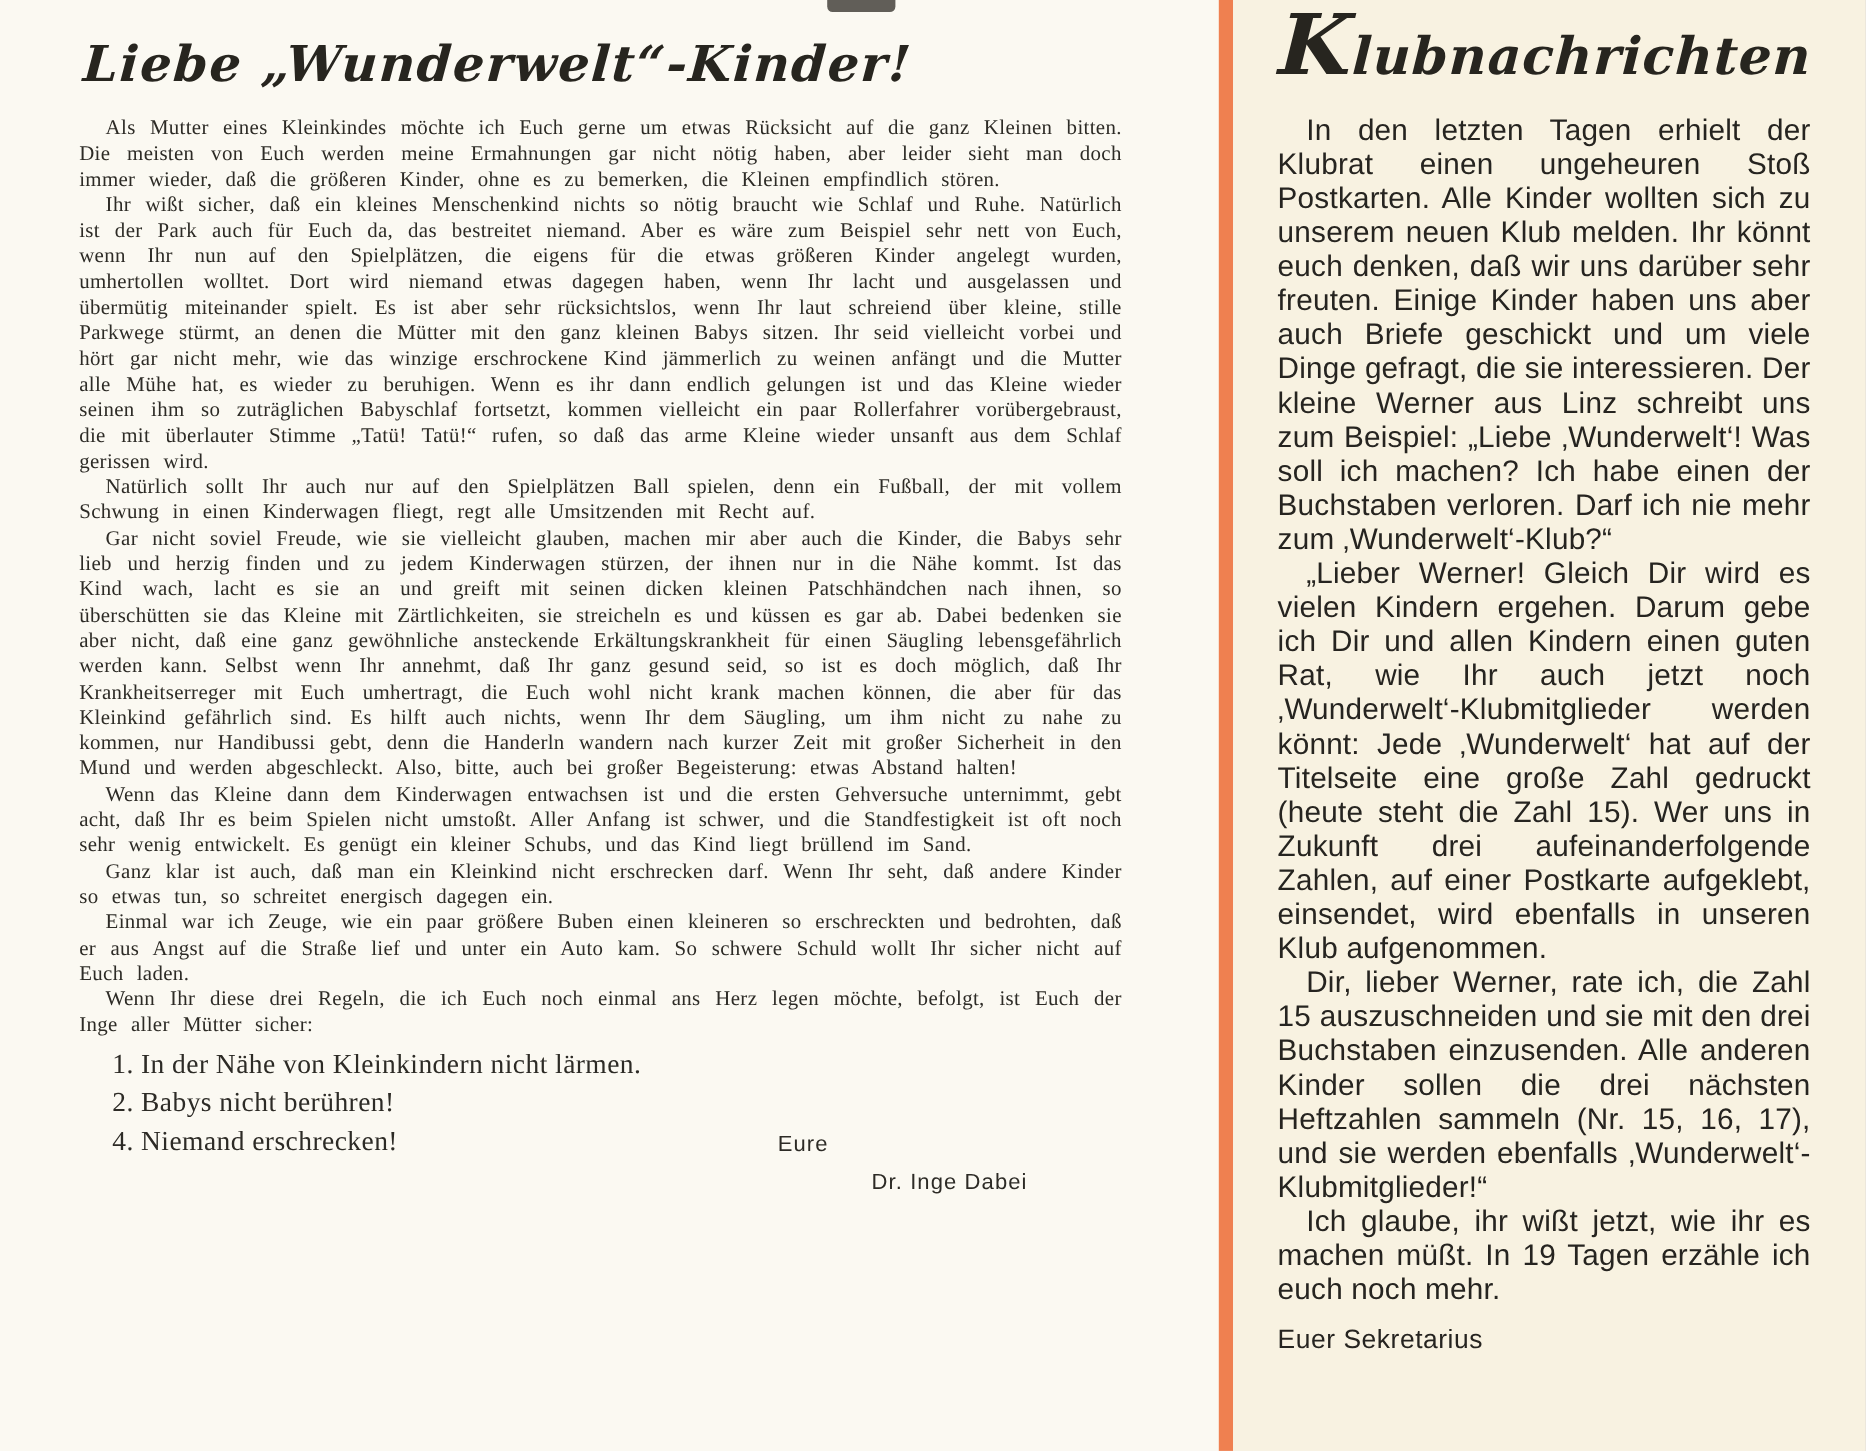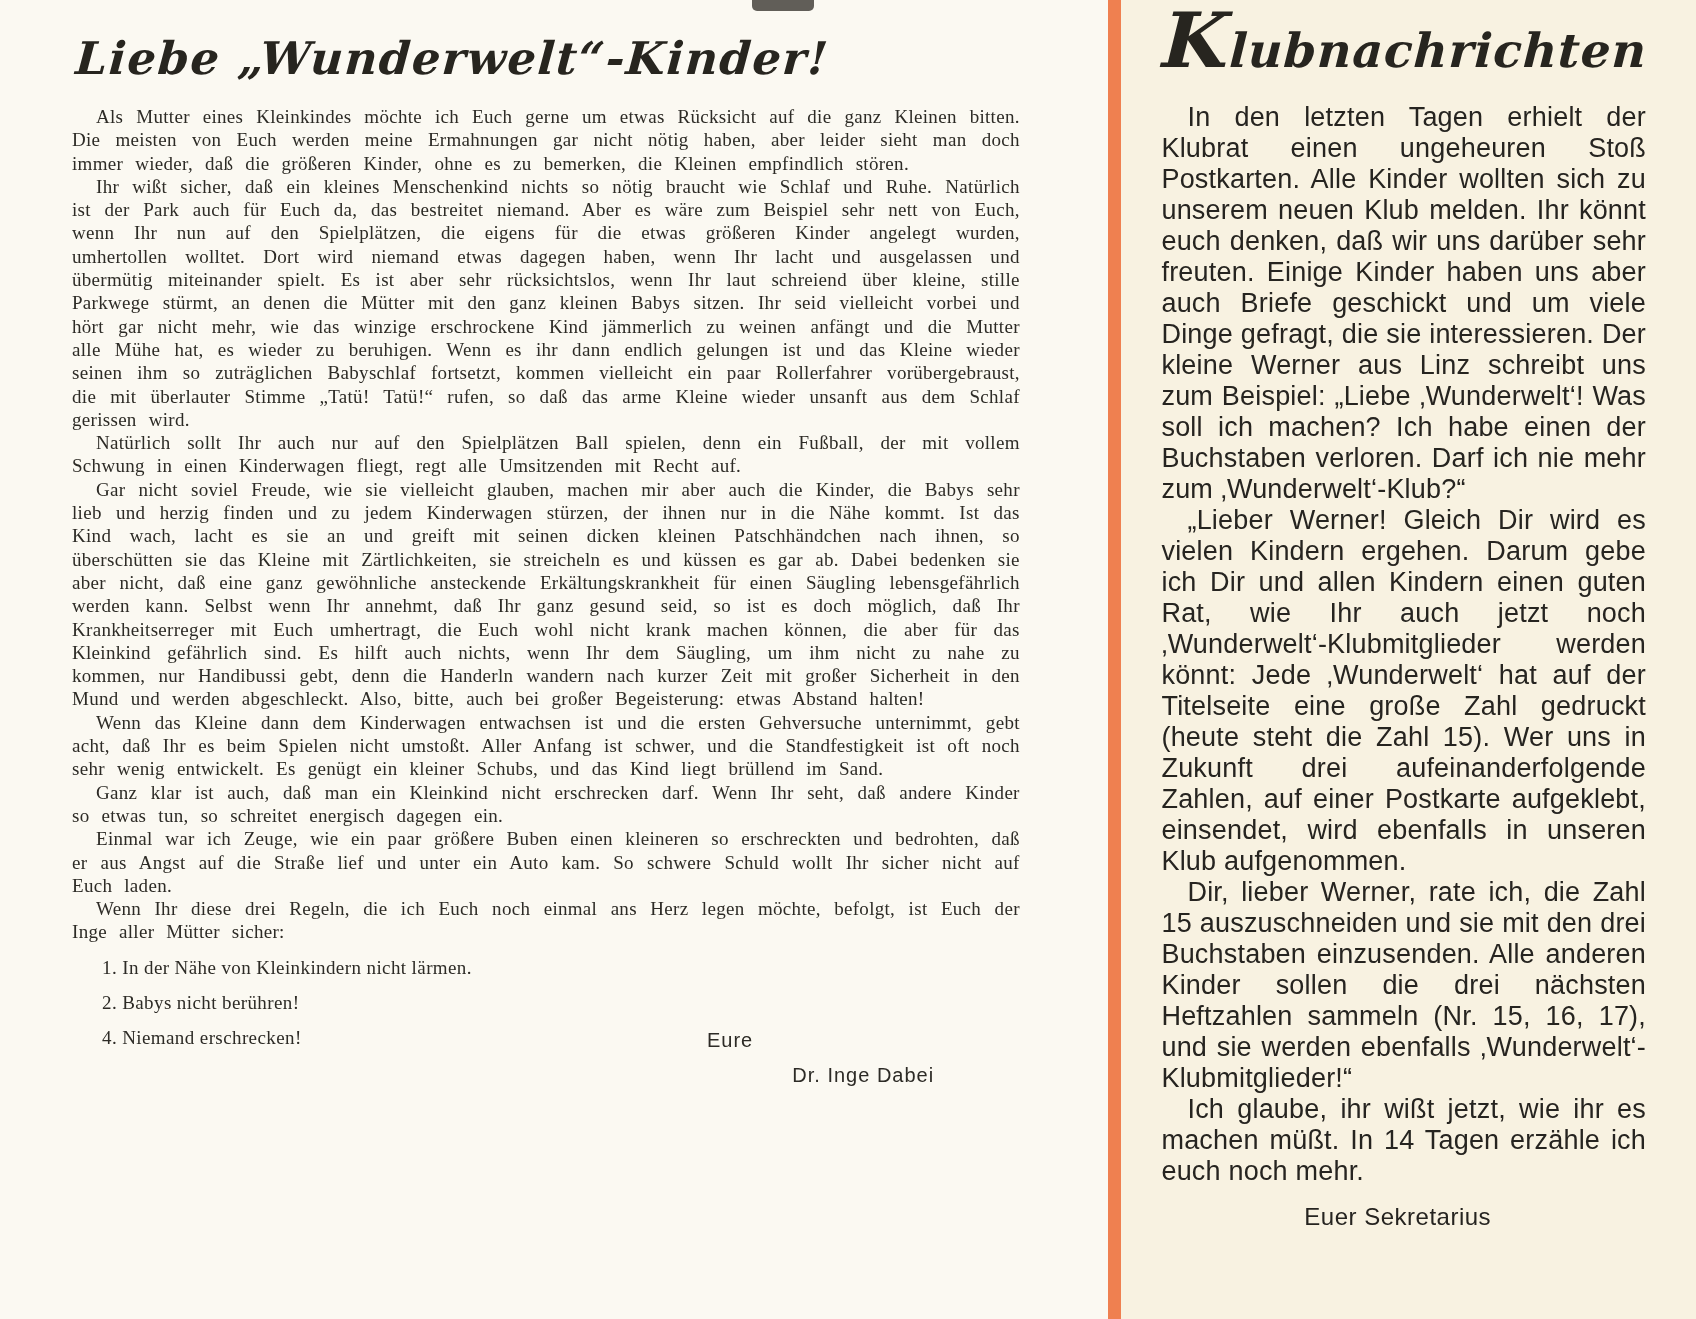--- a/index.html
+++ b/index.html
@@ -36,21 +36,21 @@
     text-align: justify;
     text-indent: 24px;
     margin: 0;
     word-spacing: 7px;
     letter-spacing: 0.3px;
     color: #2d2b26;
   }
   .rules { margin: 12px 0 0 0; padding: 0 0 0 30px; }
   .rule-item {
     font-family: "Liberation Serif", serif;
-    font-size: 19px;
+    font-size: 25px;
     line-height: 23px;
     margin-bottom: 12px;
     letter-spacing: 0.4px;
     color: #2d2b26;
   }
   .closing { font-family: Liberation Sans, sans-serif; font-size: 20px; color: #2d2b26; }
   .closing-eure { margin-left: 67%; margin-top: -32px; letter-spacing: 1px; }
   .closing-sig  { margin-left: 76%; margin-top: 12px; letter-spacing: 1px; }
   
   .divider { width: 14px; height: 100%; }
@@ -82,21 +82,21 @@
     text-align: justify;
     text-indent: 26px;
     margin: 0;
     letter-spacing: 0.2px;
     color: #262420;
   }
   .sig-right {
     font-family: "Liberation Sans", sans-serif;
     font-size: 24px;
     letter-spacing: 0.5px;
-    text-align: center;
+    text-align: left;
     margin-top: 16px;
     padding-right: 12px;
     color: #262420;
   }
   
   .smudge {
     position: absolute;
     left: 752px; top: 0;
     width: 62px; height: 11px;
     background: #45433d;
@@ -134,17 +134,17 @@
     </div>
   </div>
 
   <div class="divider" style="background: rgb(239, 128, 80);"></div>
 
   <div class="right-pane" style="background: rgb(248, 242, 225);">
     <h1 class="right-title">Klubnachrichten</h1>
     <p>In den letzten Tagen erhielt der Klubrat einen ungeheuren Stoß Postkarten. Alle Kinder wollten sich zu unserem neuen Klub melden. Ihr könnt euch denken, daß wir uns darüber sehr freuten. Einige Kinder haben uns aber auch Briefe geschickt und um viele Dinge gefragt, die sie interessieren. Der kleine Werner aus Linz schreibt uns zum Beispiel: „Liebe ‚Wunderwelt‘! Was soll ich machen? Ich habe einen der Buchstaben verloren. Darf ich nie mehr zum ‚Wunderwelt‘-Klub?“</p>
     <p>„Lieber Werner! Gleich Dir wird es vielen Kindern ergehen. Darum gebe ich Dir und allen Kindern einen guten Rat, wie Ihr auch jetzt noch ‚Wunderwelt‘-Klubmitglieder werden könnt: Jede ‚Wunderwelt‘ hat auf der Titelseite eine große Zahl gedruckt (heute steht die Zahl 15). Wer uns in Zukunft drei aufeinanderfolgende Zahlen, auf einer Postkarte aufgeklebt, einsendet, wird ebenfalls in unseren Klub aufgenommen.</p>
     <p>Dir, lieber Werner, rate ich, die Zahl 15 auszuschneiden und sie mit den drei Buchstaben einzusenden. Alle anderen Kinder sollen die drei nächsten Heftzahlen sammeln (Nr. 15, 16, 17), und sie werden ebenfalls ‚Wunderwelt‘-Klubmitglieder!“</p>
-    <p>Ich glaube, ihr wißt jetzt, wie ihr es machen müßt. In 14 Tagen erzähle ich euch noch mehr.</p>
+    <p>Ich glaube, ihr wißt jetzt, wie ihr es machen müßt. In 19 Tagen erzähle ich euch noch mehr.</p>
     <div class="sig-right">Euer Sekretarius</div>
   </div>
 
 </div>
 
 </body></html>

